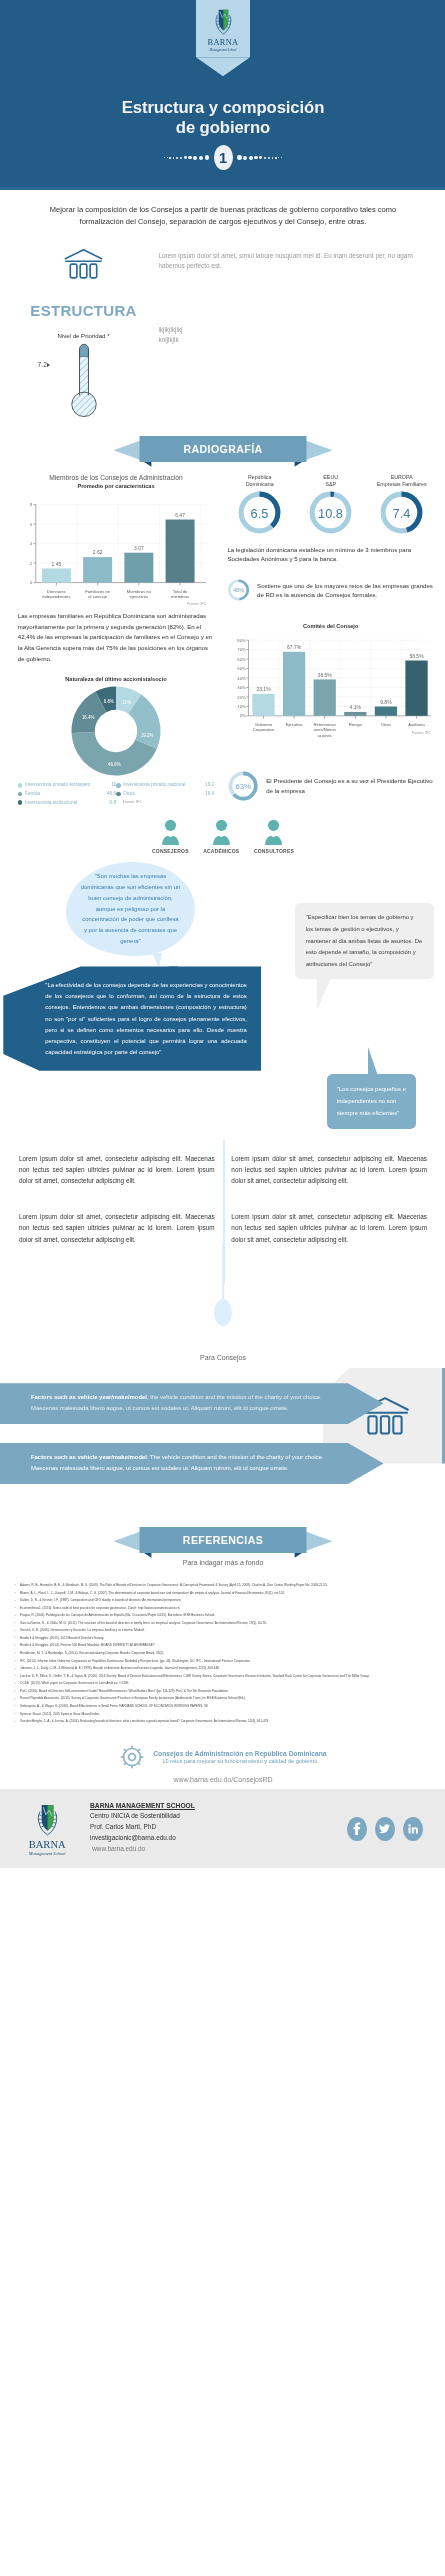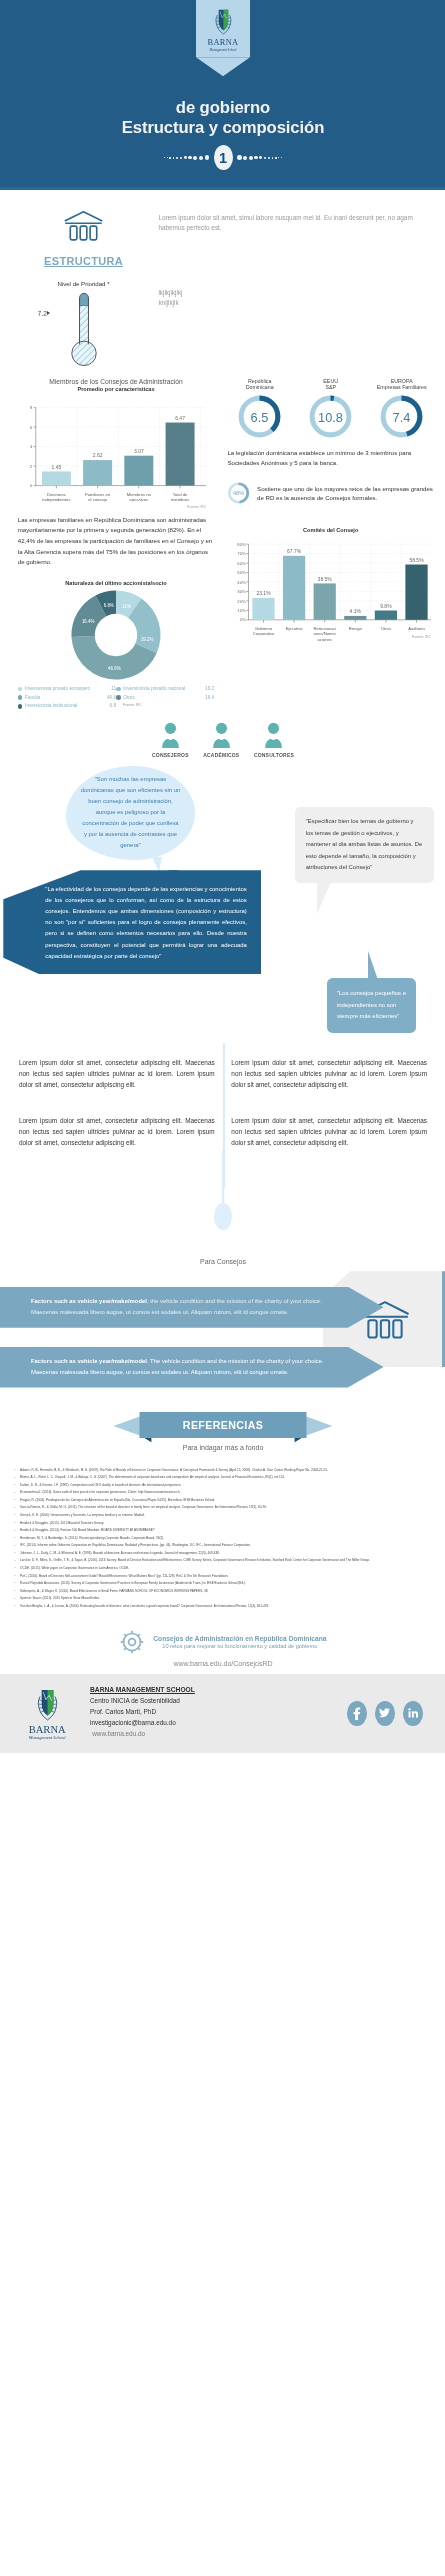--- a/index.html
+++ b/index.html
@@ -67,22 +67,22 @@
     text-align:center; font-size: 7.5px; line-height:1.55;
     color:#333; padding: 14.5px 27px 0 27px;
   }
 
   
   .estructura { padding: 20px 22px 0 22px; display:flex; gap: 13.4px; }
   .est-left { width: 123px; text-align:center; }
   .est-right { flex:1; padding-top: 3.3px; }
   .bank-icon { margin: 0 auto; display:block; }
   .est-title {
-    margin-top: 14px; color:#7fa9c2; font-weight:bold;
-    font-size: 11px; letter-spacing: 0.3px; text-decoration: underline;
+    margin-top: 23px; color:#7fa9c2; font-weight:bold;
+    font-size: 15px; letter-spacing: 0.3px;
   }
   .lorem-grey { color:#9a9a9a; font-size: 6.4px; line-height:1.6; }
   .prio-label { margin-top: 13.4px; font-size: 6.1px; color:#333; }
   .thermo-wrap { position:relative; display:flex; justify-content:center; margin-top:3.3px; }
   .thermo-val {
     position:absolute; left: 15.6px; top: 19px;
     font-size: 6.7px; color:#4b4b4b; display:flex; align-items:center; gap:0.6px;
   }
   .thermo-val .tri {
     width:0;height:0;border-left:3.9px solid #4b4b4b;
@@ -265,22 +265,22 @@
         <path d="M17 16 q-7 12 1 30 q4 8 13 14" fill="none" stroke="#1c4f76" stroke-width="1.6"></path>
         <path d="M45 16 q7 12 -1 30 q-4 8 -13 14" fill="none" stroke="#1c4f76" stroke-width="1.6"></path>
         <path d="M15 22 l5 2 M14 30 l6 1 M15 38 l6 -1 M18 46 l6 -3" stroke="#1c4f76" stroke-width="1.3" fill="none"></path>
         <path d="M47 22 l-5 2 M48 30 l-6 1 M47 38 l-6 -1 M44 46 l-6 -3" stroke="#1c4f76" stroke-width="1.3" fill="none"></path>
       </svg>
       <div class="barna-word">BARNA</div>
       <div class="barna-sub">Management School</div>
     </div>
 
     <div class="header-title">
+      <div>Estructura y composición</div>
       <div>de gobierno</div>
-      <div>Estructura y composición</div>
     </div>
 
     <div class="step-row">
       <span class="dots">
         <i style="width:1.1px;height:1.1px;"></i>
           <i style="width:1.1px;height:1.1px;"></i>
         <i style="width:1.7px;height:1.7px;"></i>
           <i style="width:1.7px;height:1.7px;"></i>
         <i style="width:2.2px;height:2.2px;"></i>
           <i style="width:2.2px;height:2.2px;"></i>
@@ -301,20 +301,21 @@
         <i style="width:2.2px;height:2.2px;"></i>
           <i style="width:1.7px;height:1.7px;"></i>
         <i style="width:1.7px;height:1.7px;"></i>
           <i style="width:1.1px;height:1.1px;"></i>
         <i style="width:1.1px;height:1.1px;"></i>
       </span>
     </div>
   </div>
   <div class="header-rule"></div>
 
+  <div class="intro">Mejorar la composición de los Consejos a partir de buenas prácticas de gobierno corporativo tales como formalización del Consejo, separación de cargos ejecutivos y del Consejo, entre otras.</div>
 
   <div class="estructura">
     <div class="est-left">
       <svg class="bank-icon" width="43" height="31" viewBox="0 0 78 56">
         <path d="M5 20 L39 3 L73 20" fill="none" stroke="#2a6a96" stroke-width="3" stroke-linejoin="round"></path>
         <line x1="6" y1="24" x2="72" y2="24" stroke="#2a6a96" stroke-width="3"></line>
         <rect x="15" y="29" width="12" height="25" rx="3" fill="none" stroke="#2a6a96" stroke-width="3"></rect>
         <rect x="33" y="29" width="12" height="25" rx="3" fill="none" stroke="#2a6a96" stroke-width="3"></rect>
         <rect x="51" y="29" width="12" height="25" rx="3" fill="none" stroke="#2a6a96" stroke-width="3"></rect>
       </svg>
@@ -343,20 +344,29 @@
         </svg>
       </div>
     </div>
     <div class="est-right">
       <div class="lorem-grey">Lorem ipsum dolor sit amet, simul labore nusquam mei id. Eu inani deserunt per, no agam habemus perfecto est.</div>
       <div class="lkj">lkjlkjlkjlkj</div>
       <div class="lkj" style="margin-top:0">knljlkjlk</div>
     </div>
   </div>
 
+  <div class="ribbon-wrap">
+    <div class="ribbon">
+      <span class="wing-l"></span>
+      <span class="wing-r"></span>
+      <span class="fold-l"></span>
+      <span class="fold-r"></span>
+      <span class="plate">RADIOGRAFÍA</span>
+    </div>
+  </div>
 
   <div class="radio">
 
     <div class="col">
 
       <div class="chart-title">Miembros de los Consejos de Administración</div>
       <div class="chart-title bold">Promedio por caracteristicas</div>
 
       <svg width="212" height="117" viewBox="0 0 380 210">
 
@@ -592,20 +602,28 @@
           <text x="181" y="174">Remuneraci</text>
             <text x="181" y="184">ones/Nomin</text>
             <text x="181" y="194">aciones</text>
           <text x="236" y="174">Riesgo</text>
           <text x="291" y="174">Otros</text>
           <text x="346" y="174">Auditoría</text>
         </g>
         <text x="372" y="188" text-anchor="end" font-size="6.5" fill="#9a9a9a" font-family="Liberation Sans, sans-serif">Fuente: IFC</text>
       </svg>
 
+      <div class="pct-row" style="margin-top:10px">
+        <svg width="42" height="42" viewBox="0 0 76 76">
+          <circle cx="38" cy="38" r="28" fill="none" stroke="#c9e2ee" stroke-width="8"></circle>
+          <circle cx="38" cy="38" r="28" fill="none" stroke="#7bafc9" stroke-width="8" stroke-dasharray="110.8 65.1" transform="rotate(-90 38 38)"></circle>
+          <text x="38" y="45" text-anchor="middle" font-size="17" fill="#7ba9c2" font-family="Liberation Sans, sans-serif">63%</text>
+        </svg>
+        <div class="pct-txt">El Presidente del Consejo es a su vez el Presidente Ejecutivo de la empresa</div>
+      </div>
     </div>
   </div>
 
 
   <div class="persons">
     <div class="person">
       <svg width="19" height="27" viewBox="0 0 34 48">
         <circle cx="17" cy="13" r="10" fill="#5fb2ae"></circle>
         <path d="M2 48 q0 -17 15 -17 q15 0 15 17 z" fill="#5fb2ae"></path>
         <path d="M11 30 q6 8 12 0 q-6 -3 -12 0 z" fill="#ffffff"></path>
@@ -680,21 +698,21 @@
       </svg>
     </div>
     <div class="q-band">
       <b>Factors such as vehicle year/make/model</b><span class="soft">, the vehicle condition and the mission of the charity of your choice. Maecenas malesuada libero augue, ut cursus est sodales ut. Aliquam rutrum, elit id congue ornate.</span>
     </div>
     <div class="q-band2">
       <b>Factors such as vehicle year/make/model</b><span class="soft">. The vehicle condition and the mission of the charity of your choice. Maecenas malesuada libero augue, ut cursus est sodales ut. Aliquam rutrum, elit id congue ornate.</span>
     </div>
   </div>
 
-  <div class="ribbon-wrap" style="margin-top:24px">
+  <div class="ribbon-wrap" style="margin-top:43px">
     <div class="ribbon">
       <span class="wing-l"></span>
       <span class="wing-r"></span>
       <span class="fold-l"></span>
       <span class="fold-r"></span>
       <span class="plate">REFERENCIAS</span>
     </div>
   </div>
   <div class="ribbon-sub">Para indagar más a fondo</div>
 

